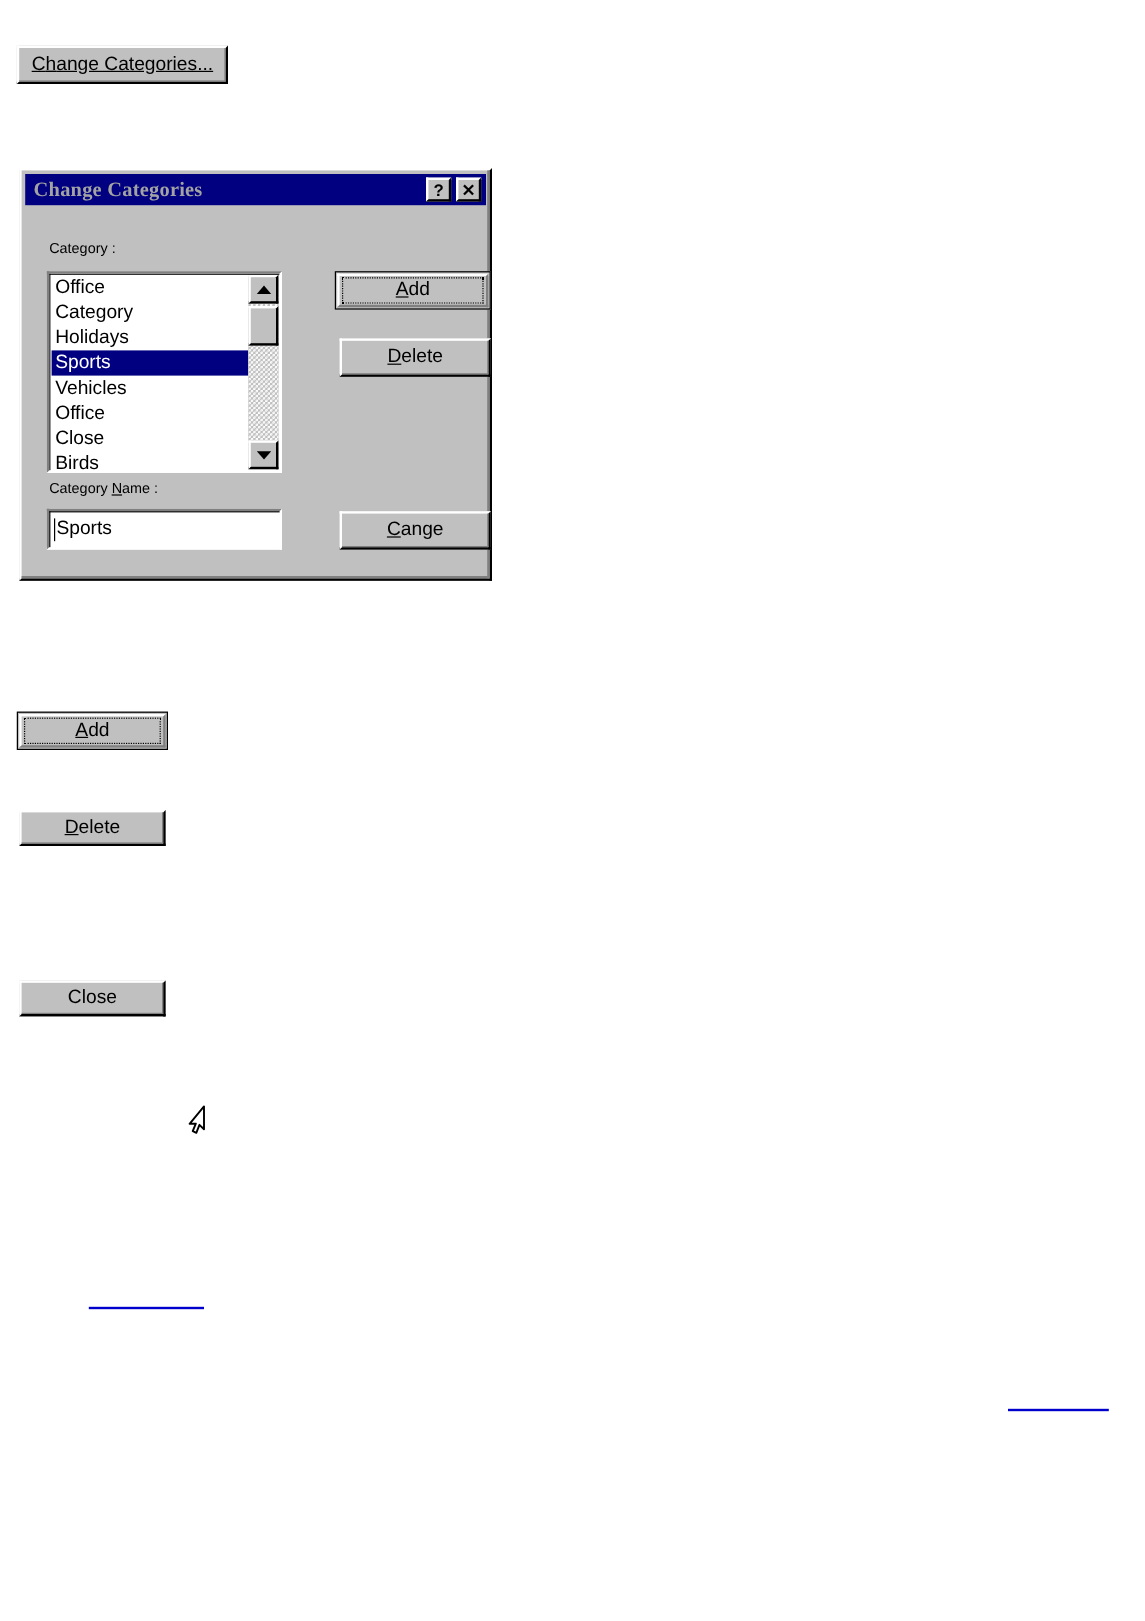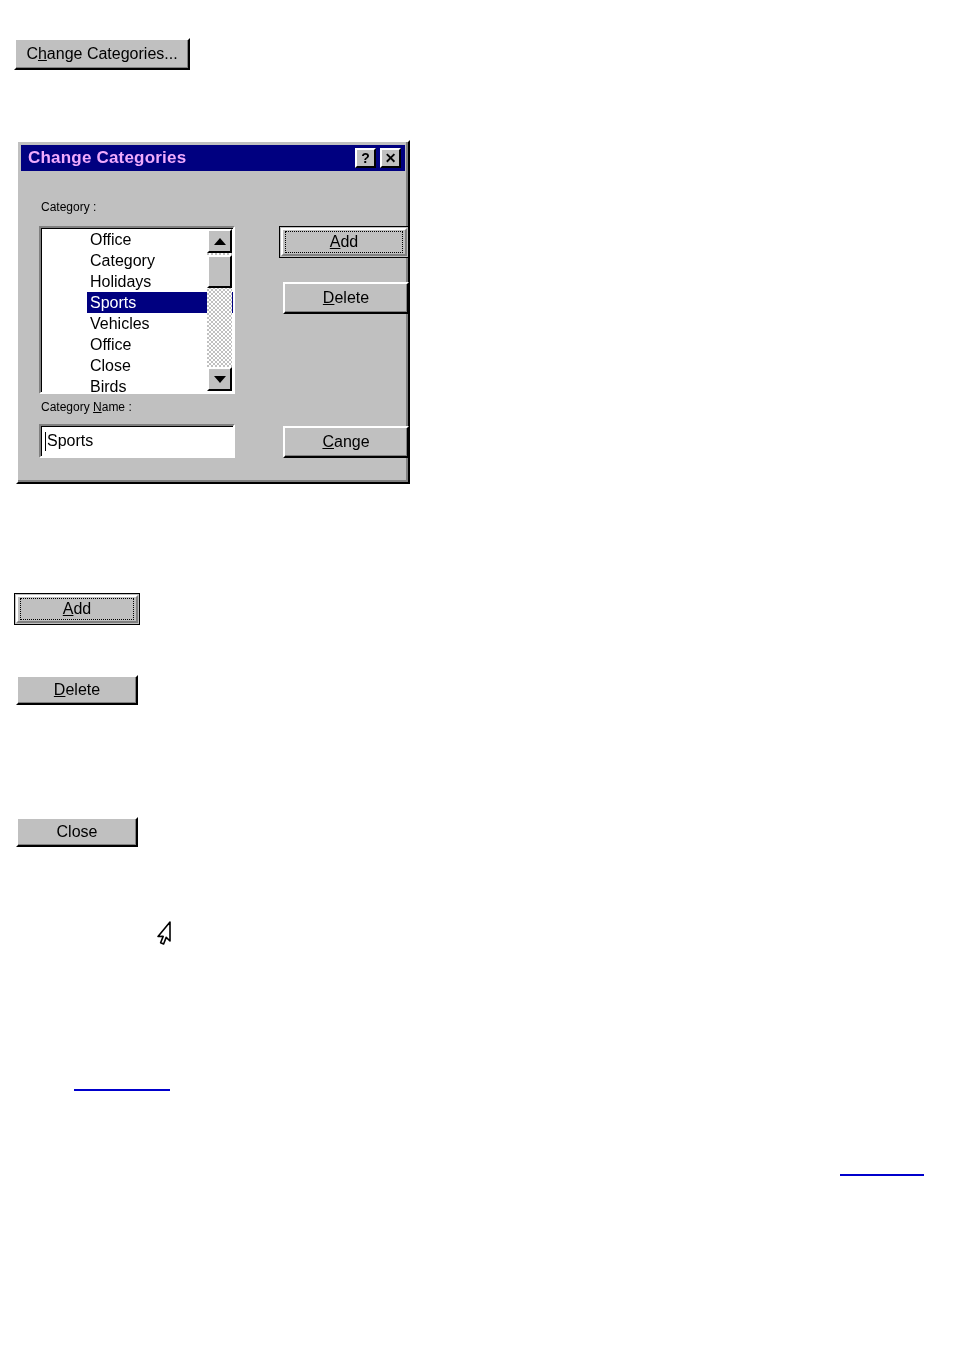--- a/index.html
+++ b/index.html
@@ -75,20 +75,21 @@
     z-index: 3;
   }
 
   
   #change-categories-btn {
     left: 14px;
     top: 38px;
     width: 176px;
     height: 32px;
     font-size: 16px;
+    text-decoration: underline;
   }
 
   
   #dialog {
     position: absolute;
     left: 16px;
     top: 140px;
     width: 394px;
     height: 344px;
     background: #c0c0c0;
@@ -112,22 +113,22 @@
     left: 3px;
     top: 3px;
     right: 3px;
     height: 26px;
     background: #000080;
     display: flex;
     align-items: center;
     box-sizing: border-box;
   }
   #title-text {
-    color: #f0abfc;
-    font-family: Liberation Sans, sans-serif;
+    color: #a3a3a3;
+    font-family: Liberation Serif, serif;
     font-size: 17px;
     font-weight: bold;
     margin-left: 7px;
     letter-spacing: 0.2px;
     white-space: nowrap;
   }
   .title-btn {
     position: absolute;
     top: 3px;
     width: 21px;
@@ -183,21 +184,20 @@
     border-left: 1px solid #000000;
     box-sizing: border-box;
     pointer-events: none;
     z-index: 4;
   }
   #list-items {
     position: absolute;
     left: 2px;
     top: 1px;
     width: 164px;
-    padding-left: 44px;
   }
   .list-item {
     height: 21px;
     line-height: 21px;
     font-family: "Liberation Sans", sans-serif;
     font-size: 16px;
     color: #000000;
     padding-left: 3px;
     white-space: nowrap;
     cursor: default;

